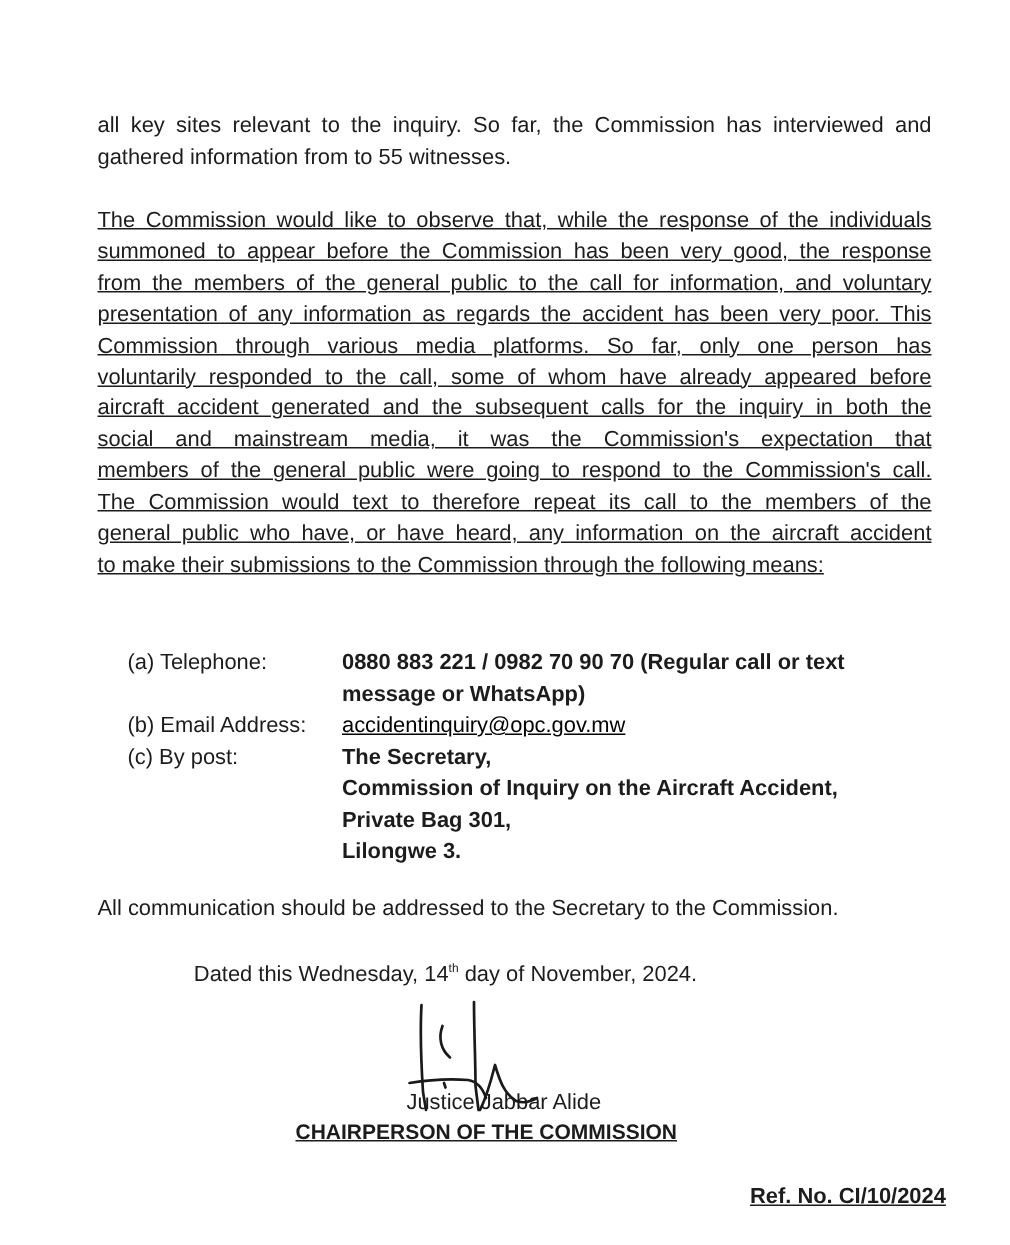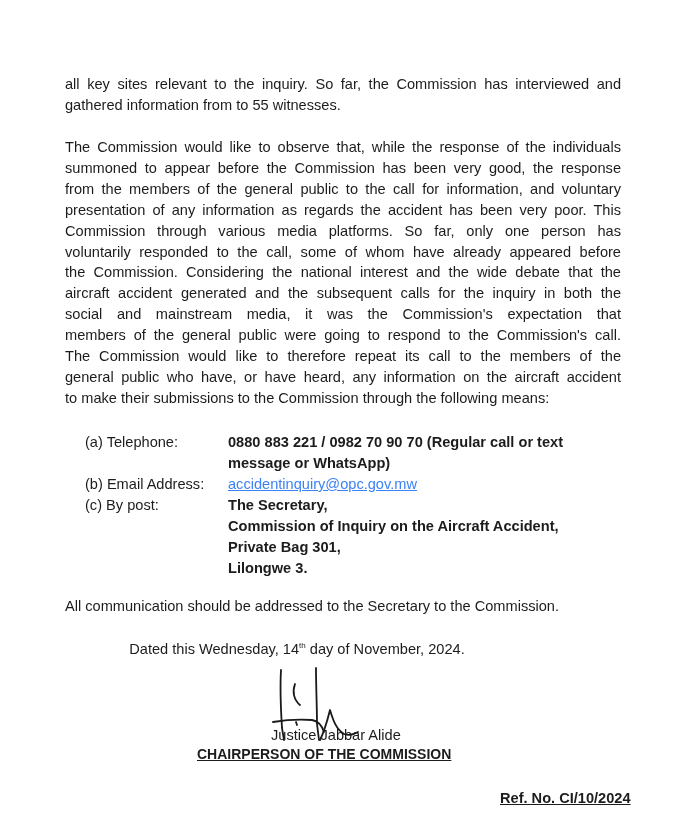--- a/index.html
+++ b/index.html
@@ -9,26 +9,26 @@
     }
     .page { position: absolute; left: 0; top: 0; width: 673px; height: 830px; }
     .para {
       position: absolute; left: 65px; width: 556px;
       font-size: 14.6px; line-height: 20.9px; text-align: justify;
       margin: 0;
     }
     .para .ln { display: block; text-align: justify; text-align-last: justify; white-space: nowrap; }
     .para .ln.last { text-align-last: left; }
     #p1 { top: 74px; }
-    #p2 { top: 137px; }
+    #p2 { top: 137px; text-decoration: underline; }
     .means { position: absolute; left: 85px; top: 432px; font-size: 14.6px; line-height: 21px; }
     .row { position: relative; height: 21px; white-space: nowrap; }
     .row .lbl { position: absolute; left: 0; }
     .row .val { position: absolute; left: 143px; font-weight: bold; }
-    .row .val.link { font-weight: normal; text-decoration: underline; color: #3b82f6; text-align: center; }
+    .row .val.link { font-weight: normal; text-decoration: underline; color: #000000; text-align: center; }
     .closing { position: absolute; left: 65px; top: 598px; font-size: 14.6px; white-space: nowrap; }
     .dated { position: absolute; left: 0; width: 594px; top: 641px; text-align: center; font-size: 14.6px; }
     .dated sup { font-size: 8px; }
     .signature { position: absolute; left: 270px; top: 662px; width: 130px; height: 85px; }
     .signer { position: absolute; left: 271px; top: 727px; font-size: 14.6px; white-space: nowrap; }
     .title { position: absolute; left: 197px; top: 746px; font-size: 14px; font-weight: bold; text-decoration: underline; white-space: nowrap; }
     .ref { position: absolute; left: 476px; top: 790px; font-size: 14.6px; font-weight: bold; text-decoration: underline; white-space: nowrap; margin-left: 24px; }
   </style>
 </head>
 <body>
@@ -40,25 +40,24 @@
     <span class="ln last">gathered information from to 55 witnesses.</span>
   </p>
 
   <p class="para" id="p2">
     <span class="ln">The Commission would like to observe that, while the response of the individuals</span>
     <span class="ln">summoned to appear before the Commission has been very good, the response</span>
     <span class="ln">from the members of the general public to the call for information, and voluntary</span>
     <span class="ln">presentation of any information as regards the accident has been very poor. This</span>
     <span class="ln">Commission through various media platforms. So far, only one person has</span>
     <span class="ln">voluntarily responded to the call, some of whom have already appeared before</span>
-    <span class="ln">the Commission. Considering the national interest and the wide debate that the</span>
     <span class="ln">aircraft accident generated and the subsequent calls for the inquiry in both the</span>
     <span class="ln">social and mainstream media, it was the Commission's expectation that</span>
     <span class="ln">members of the general public were going to respond to the Commission's call.</span>
-    <span class="ln">The Commission would like to therefore repeat its call to the members of the</span>
+    <span class="ln">The Commission would text to therefore repeat its call to the members of the</span>
     <span class="ln">general public who have, or have heard, any information on the aircraft accident</span>
     <span class="ln last">to make their submissions to the Commission through the following means:</span>
   </p>
 
   <div class="means">
     <div class="row">
       <span class="lbl">(a) Telephone:</span>
       <span class="val">0880 883 221 / 0982 70 90 70 (Regular call or text</span>
     </div>
     <div class="row">

